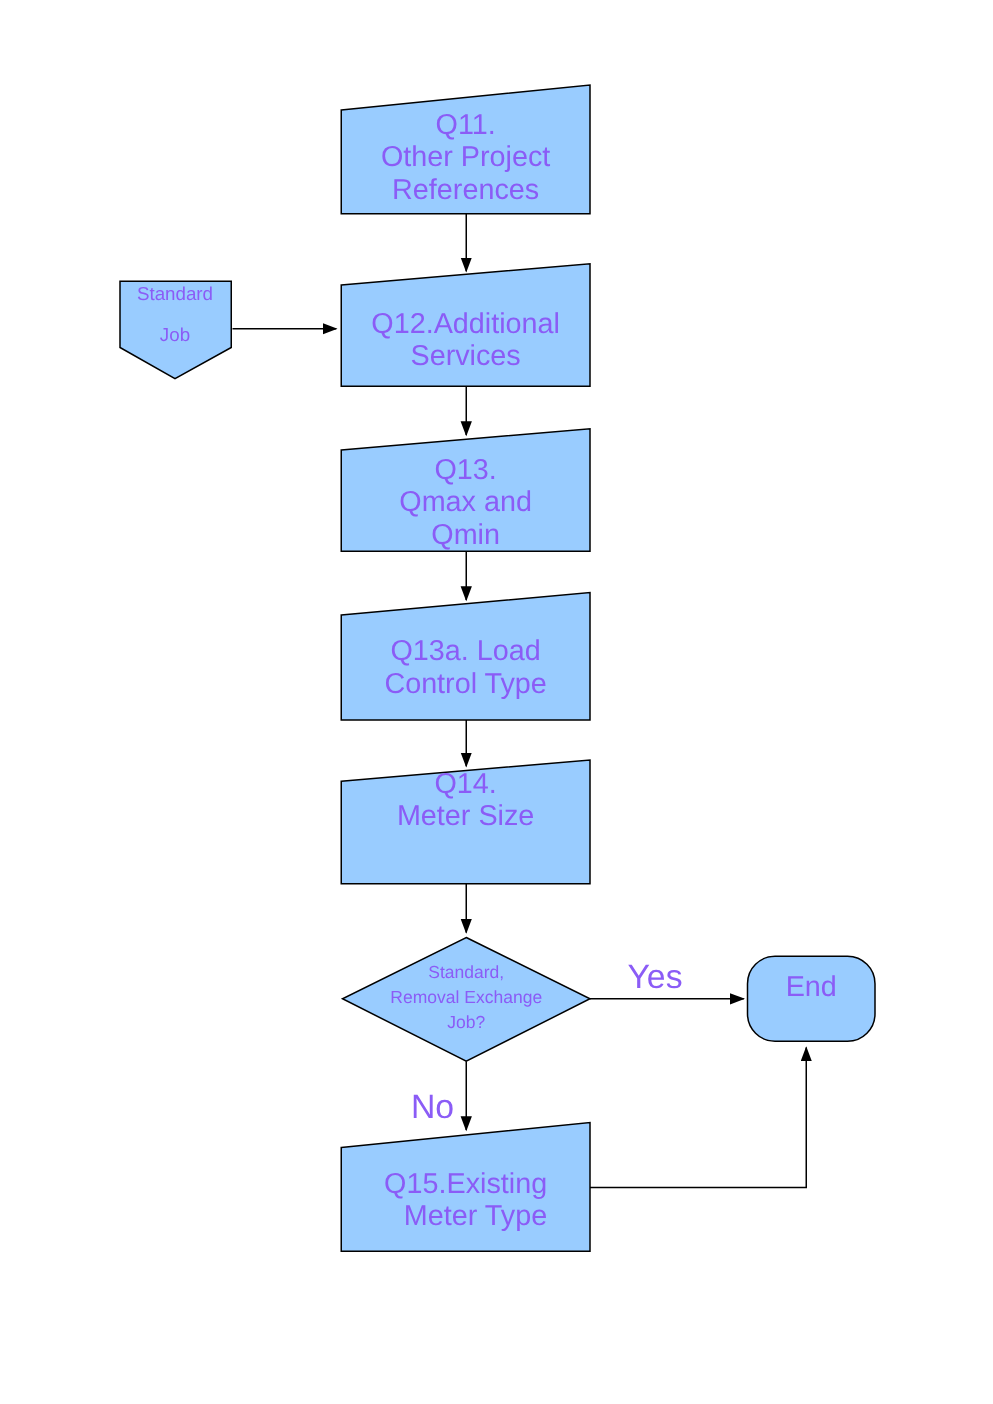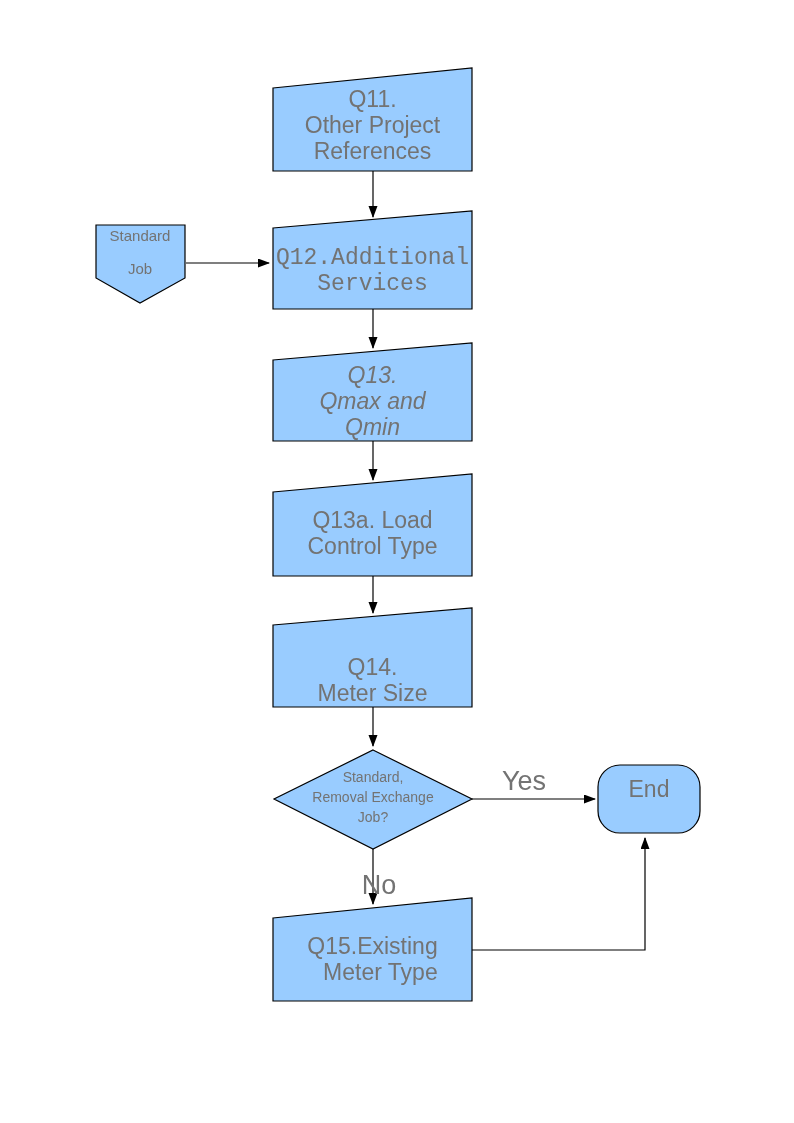--- a/index.html
+++ b/index.html
@@ -33,21 +33,21 @@
     fill: #000000;
     stroke: none;
   }
   .label {
     position: absolute;
     display: flex;
     align-items: center;
     justify-content: center;
     text-align: center;
     white-space: pre-line;
-    color: #737373;
+    color: #8b5cf6;
     pointer-events: none;
   }
   .label-main {
     font-size: 23px;
     line-height: 26px;
   }
   .label-pent {
     font-size: 15px;
     line-height: 33px;
   }
@@ -101,39 +101,39 @@
     <polygon class="shape" points="273,918 472,898 472,1001 273,1001" fill="#99CCFF"></polygon>
   </svg>
 
   <div class="label label-main" style="left:273px; top:80px;  width:199px; height:90px;">Q11.
 Other Project
 References</div>
 
   <div class="label label-pent" style="left:95px; top:219px; width:90px; height:65px;">Standard
 Job</div>
 
-  <div class="label label-main" style="left:273px; top:228px; width:199px; height:85px;font-family:Liberation Mono, monospace;">Q12.Additional
+  <div class="label label-main" style="left:273px; top:228px; width:199px; height:85px;">Q12.Additional
 Services</div>
 
-  <div class="label label-main" style="left:273px; top:358px; width:199px; height:85px;font-style:italic;">Q13.
+  <div class="label label-main" style="left:273px; top:358px; width:199px; height:85px;">Q13.
 Qmax and
 Qmin</div>
 
   <div class="label label-main" style="left:273px; top:490px; width:199px; height:85px;">Q13a. Load
 Control Type</div>
 
-  <div class="label label-main" style="left:273px; top:637px; width:199px; height:85px;">Q14.
+  <div class="label label-main" style="left:273px; top:596px; width:199px; height:85px;">Q14.
 Meter Size</div>
 
   <div class="label label-small" style="left:288px; top:767px; width:170px; height:60px;">Standard,
 Removal Exchange
 Job?</div>
 
   <div class="label label-main" style="left:598px; top:765px; width:102px; height:48px;">End</div>
 
   <div class="label label-main" style="left:273px; top:916px; width:199px; height:85px;text-align:right;">Q15.Existing
 Meter Type</div>
 
   <div class="label label-edge" style="left:495px; top:768px; width:58px; height:26px;">Yes</div>
 
-  <div class="label label-edge" style="left:325px; top:872px; width:42px; height:26px;margin-left:33px;">No</div>
+  <div class="label label-edge" style="left:325px; top:872px; width:42px; height:26px;">No</div>
 
 </div>
 
 </body></html>

